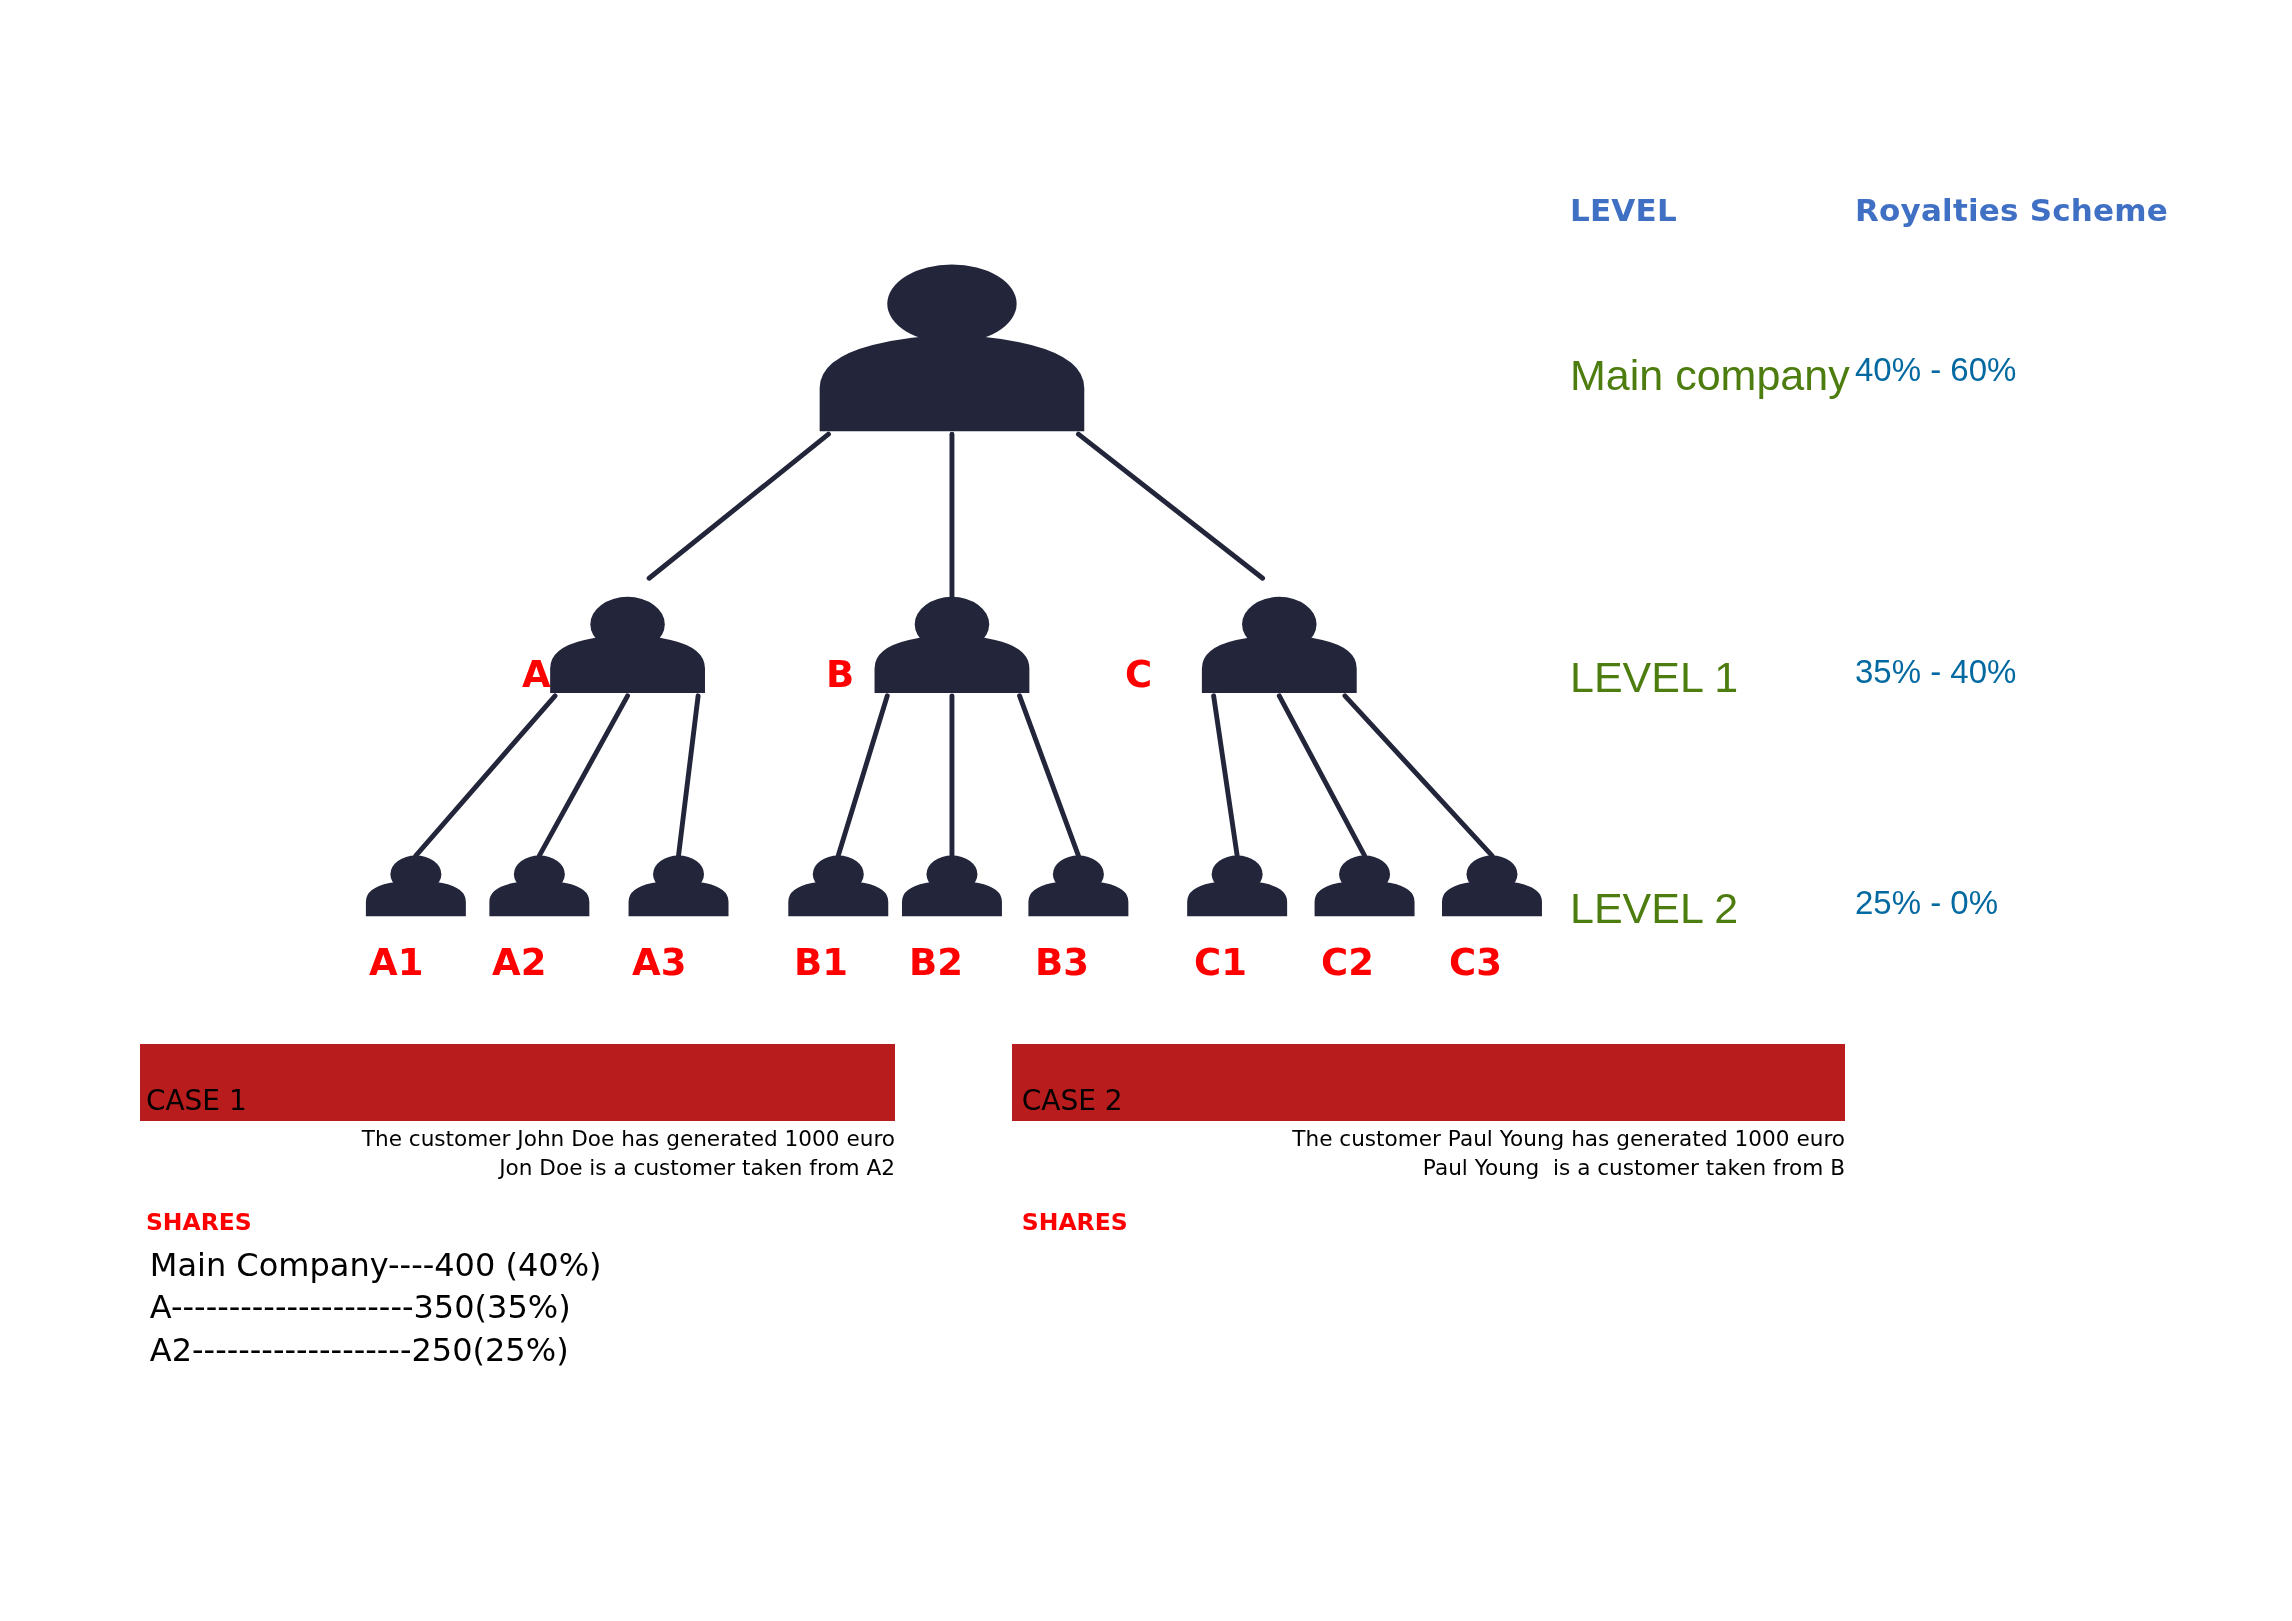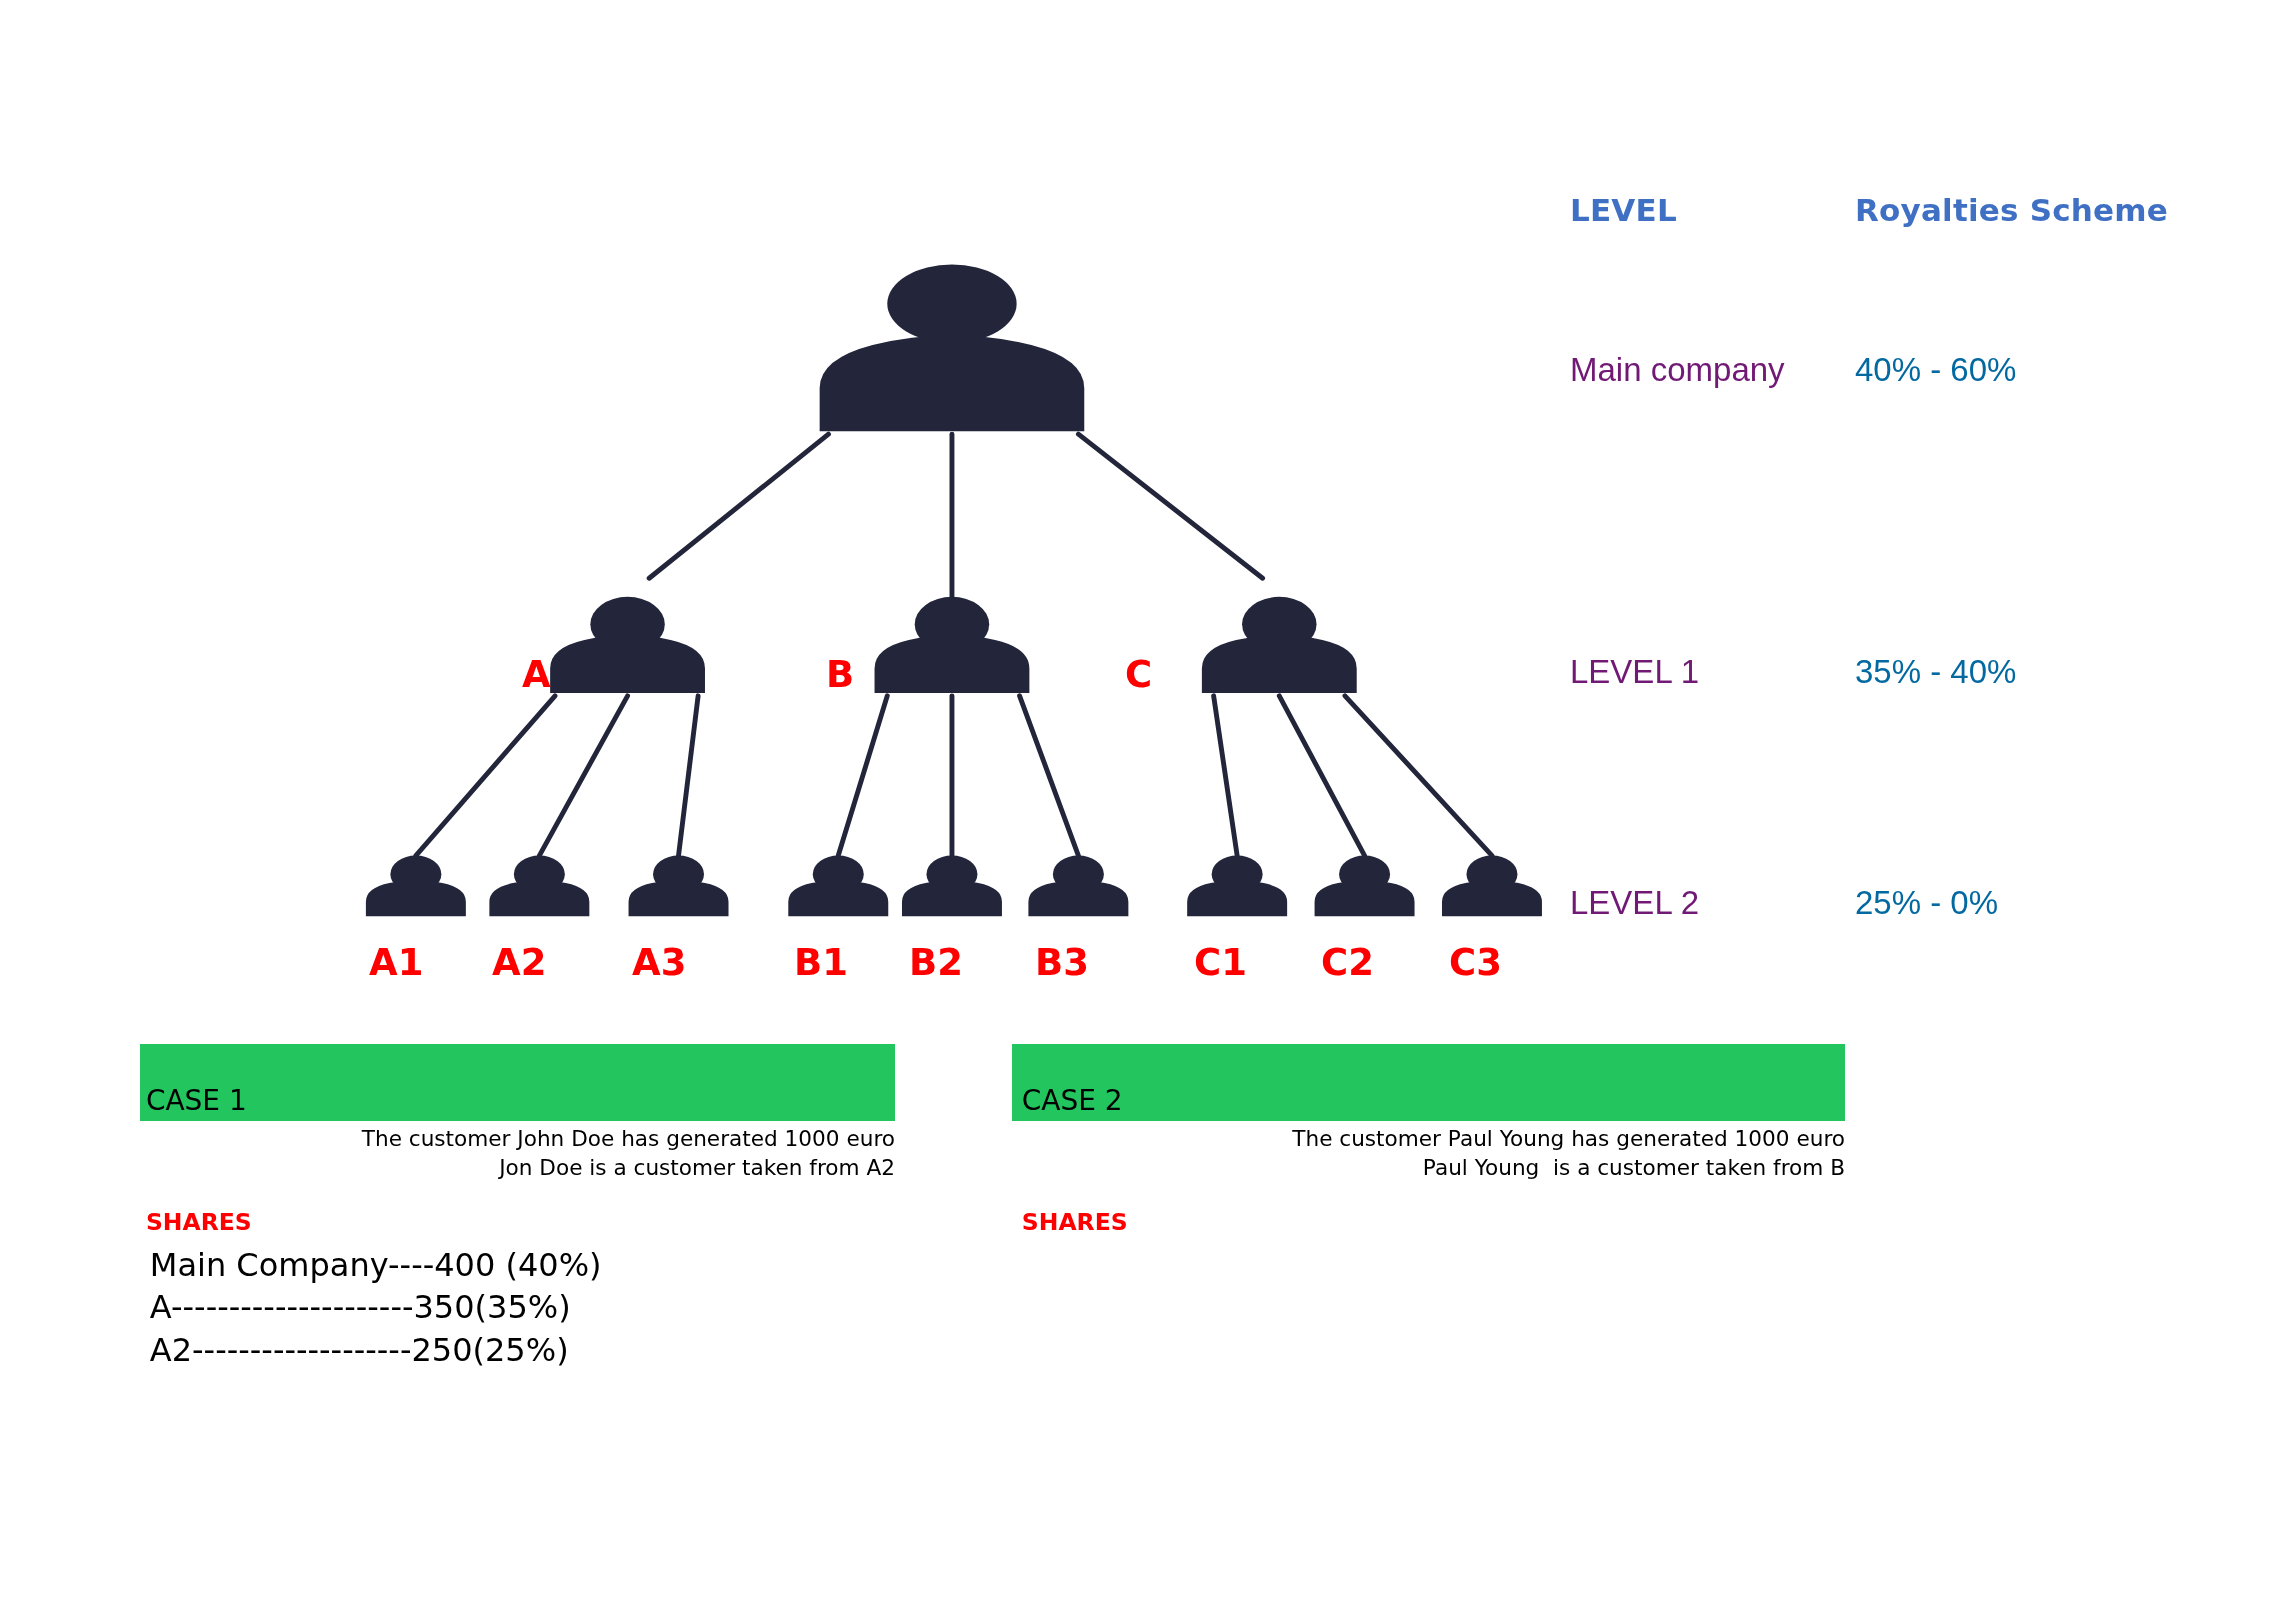--- a/index.html
+++ b/index.html
@@ -28,22 +28,22 @@
     font-size: 31px;
     color: #3F70C4;
     white-space: nowrap;
     letter-spacing: 0.2px;
   }
   #legend-head-level  { left: 1570px; top: 192px; }
   #legend-head-scheme { left: 1855px; top: 192px; }
 
   .legend-level {
     position: absolute;
-    font-size: 33px;
-    color: #701a75;
+    font-size: 43px;
+    color: #4d7c0f;
     white-space: nowrap;
     left: 1570px;
   }
   .legend-pct {
     position: absolute;
     font-size: 33px;
     color: #0369a1;
     white-space: nowrap;
     left: 1855px;
   }
@@ -61,21 +61,21 @@
   }
   .lvl1-label { font-size: 37px; }
   .lvl2-label { font-size: 37px; }
 
   
   .case-panel { position: absolute; }
   #case-1 { left: 140px; top: 1044px; width: 755px; }
   #case-2 { left: 1012px; top: 1044px; width: 833px; }
 
   .case-band {
-    background: #22c55e;
+    background: #b91c1c;
     height: 77px;
     position: relative;
     padding-left: 47px;
   }
   .case-band-title {
     position: absolute;
     left: 5.9px;
     bottom: 3.9px;
     font-family: "DejaVu Sans", sans-serif;
     font-size: 28px;

